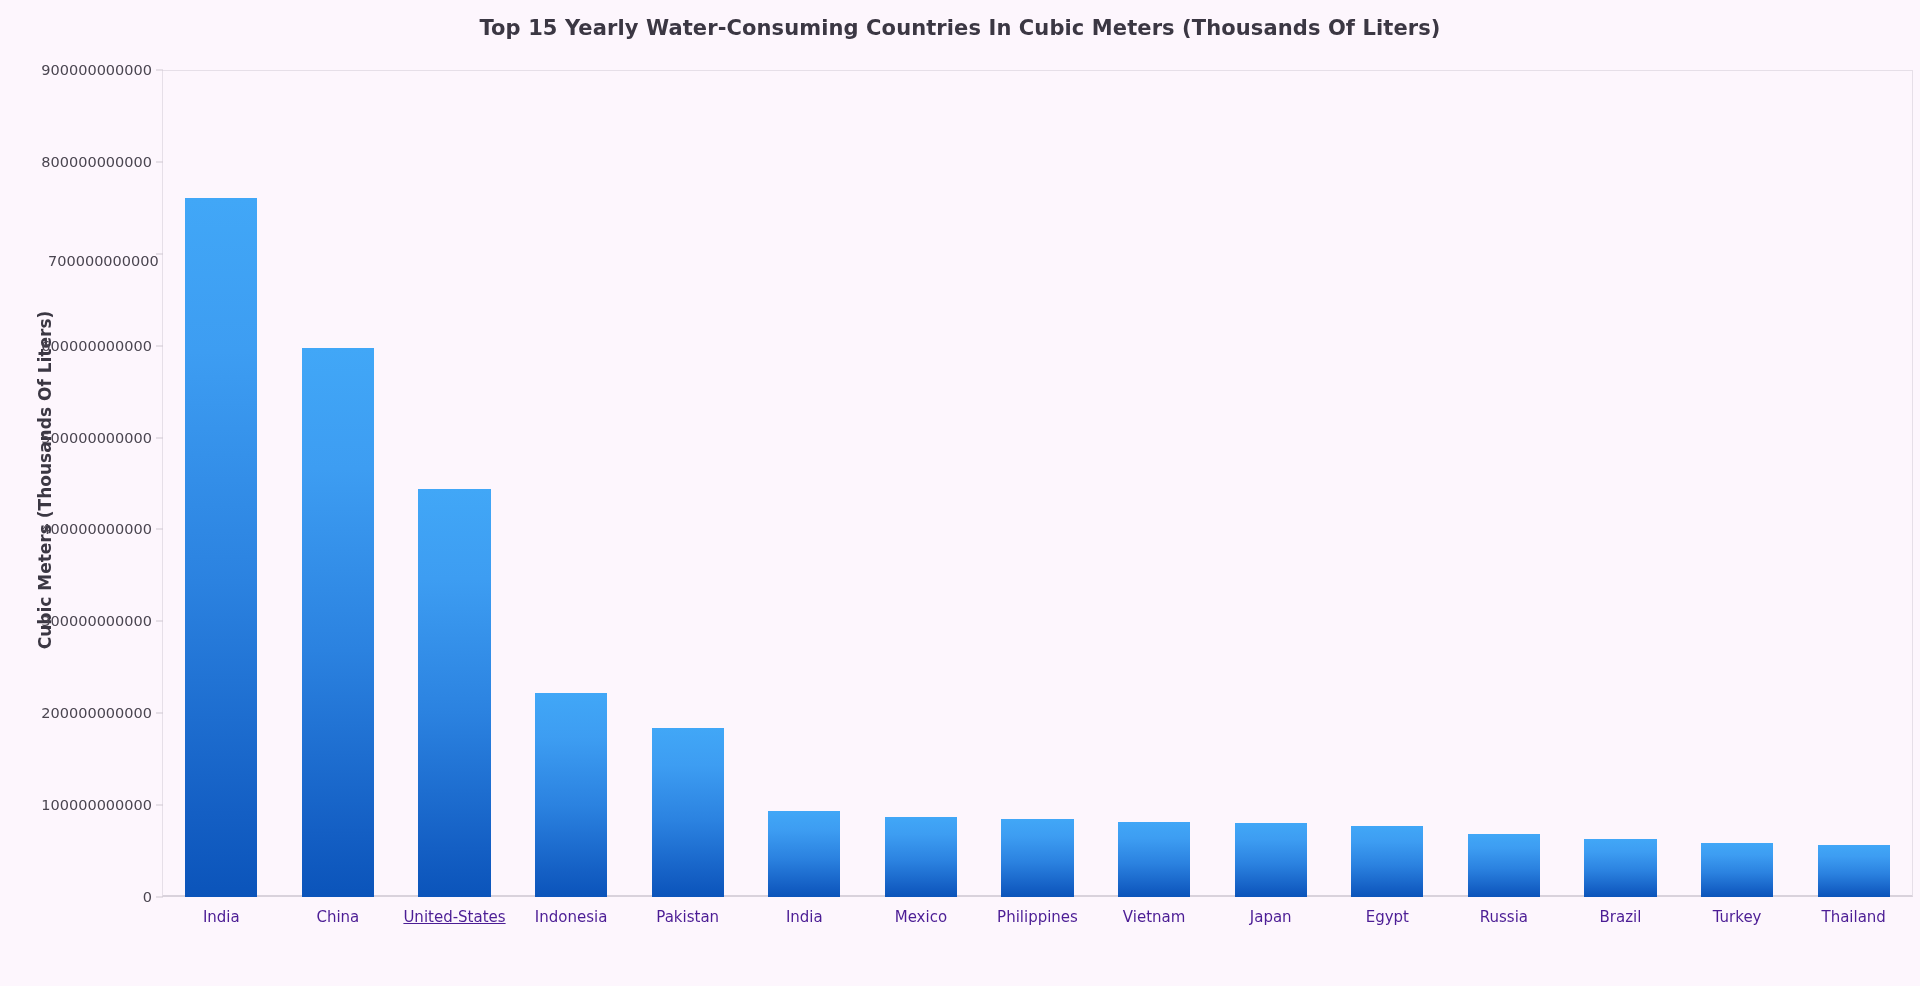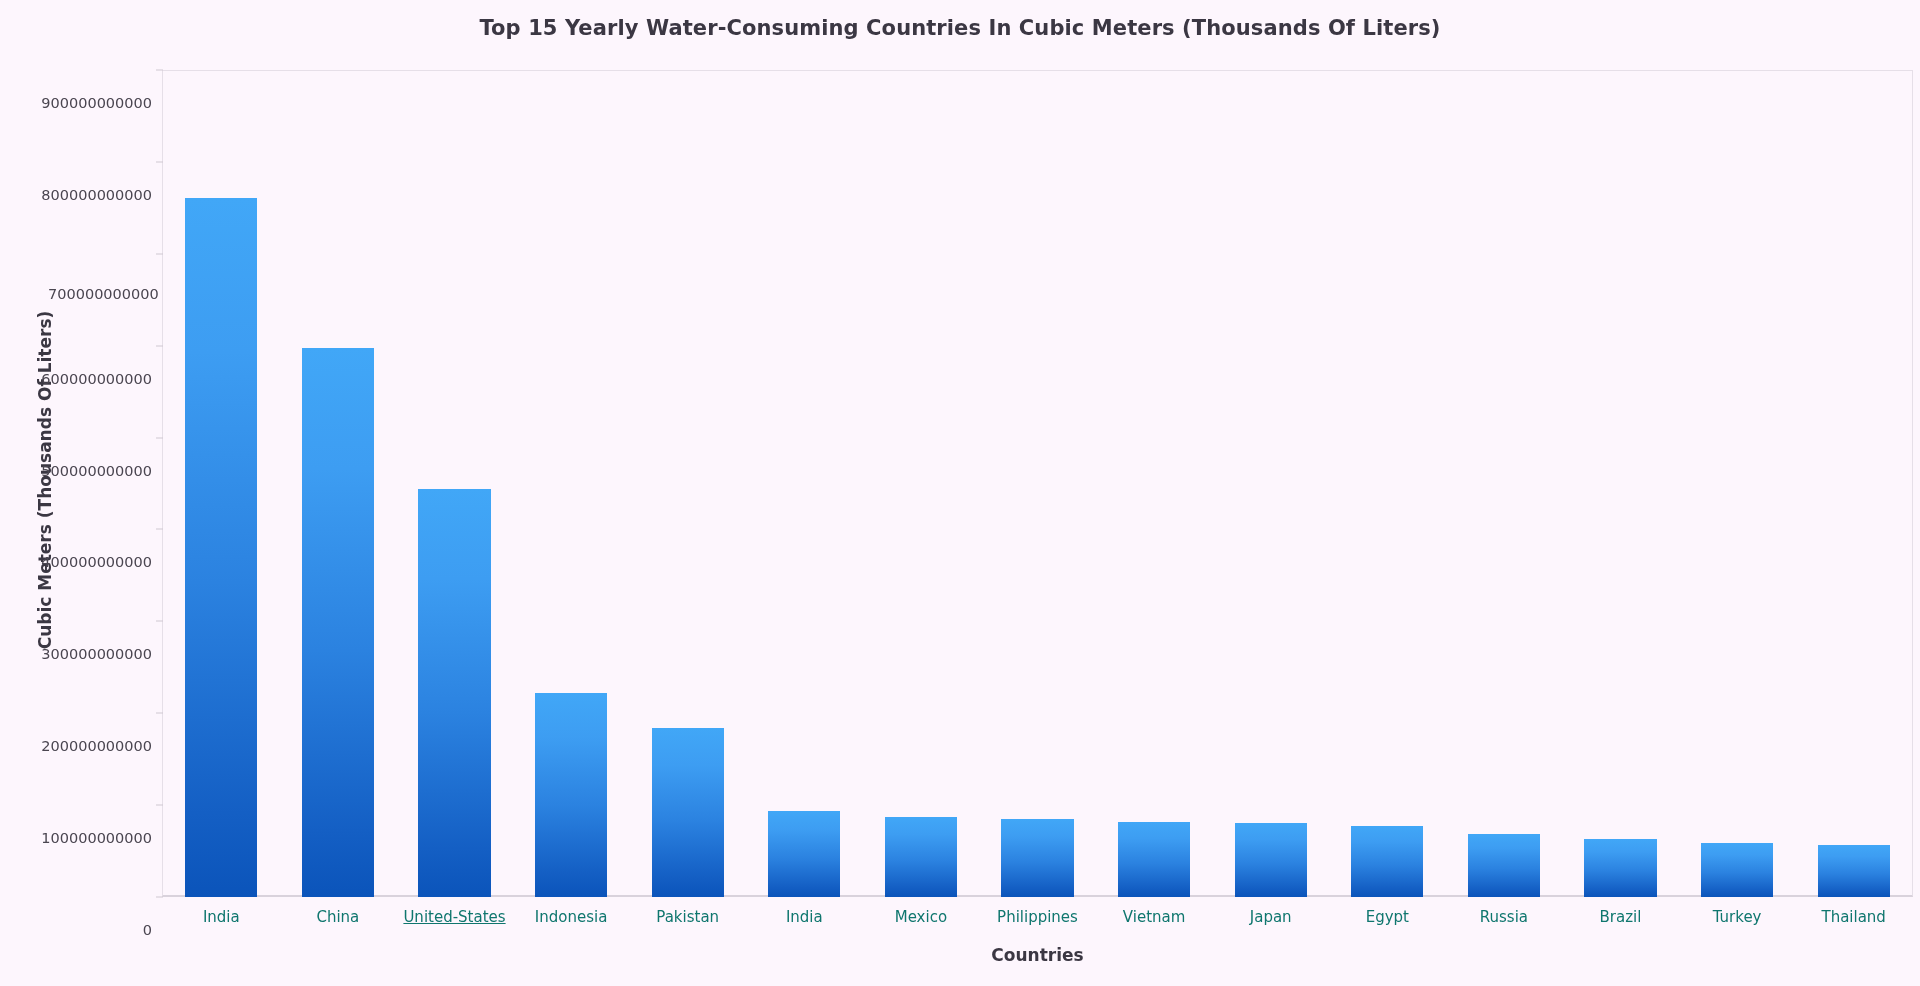--- a/index.html
+++ b/index.html
@@ -71,21 +71,20 @@
   
   .y-tick {
     position: absolute;
     left: 0;
     width: 152px;
     text-align: right;
     font-size: 14.5px;
     color: #4a4550;
     transform: translateY(-50%);
     white-space: nowrap;
-    margin-top: 33px;
   }
   .y-tick-mark {
     position: absolute;
     left: 156px;
     width: 7px;
     height: 1px;
     background: #cfc7d2;
     transform: translateY(-50%);
   }
 
@@ -108,21 +107,21 @@
     left: 0;
     width: 100%;
     background: linear-gradient(to bottom, #41a7f7 0%, #3d9df2 22%, #2b82e0 55%, #145fc4 88%, #0b54ba 100%);
   }
 
   
   .x-tick {
     position: absolute;
     top: 908px;
     font-size: 15px;
-    color: #0f766e;
+    color: #4c1d95;
     text-align: center;
     white-space: nowrap;
     transform: translateX(-50%);
   }
 </style>
 </head>
 <body>
 
 <div id="chart-root">
 
@@ -214,15 +213,14 @@
       <div class="x-tick" style="left: 1037.5px; text-align: center;">Philippines</div>
       <div class="x-tick" style="left: 1154.1px;">Vietnam</div>
       <div class="x-tick" style="left: 1270.7px;">Japan</div>
       <div class="x-tick" style="left: 1387.3px;">Egypt</div>
       <div class="x-tick" style="left: 1503.9px;">Russia</div>
       <div class="x-tick" style="left: 1620.5px;">Brazil</div>
       <div class="x-tick" style="left: 1737.1px;">Turkey</div>
       <div class="x-tick" style="left: 1853.7px;">Thailand</div>
     </div>
 
-  <div id="x-axis-title">Countries</div>
 
 </div>
 
 </body></html>

